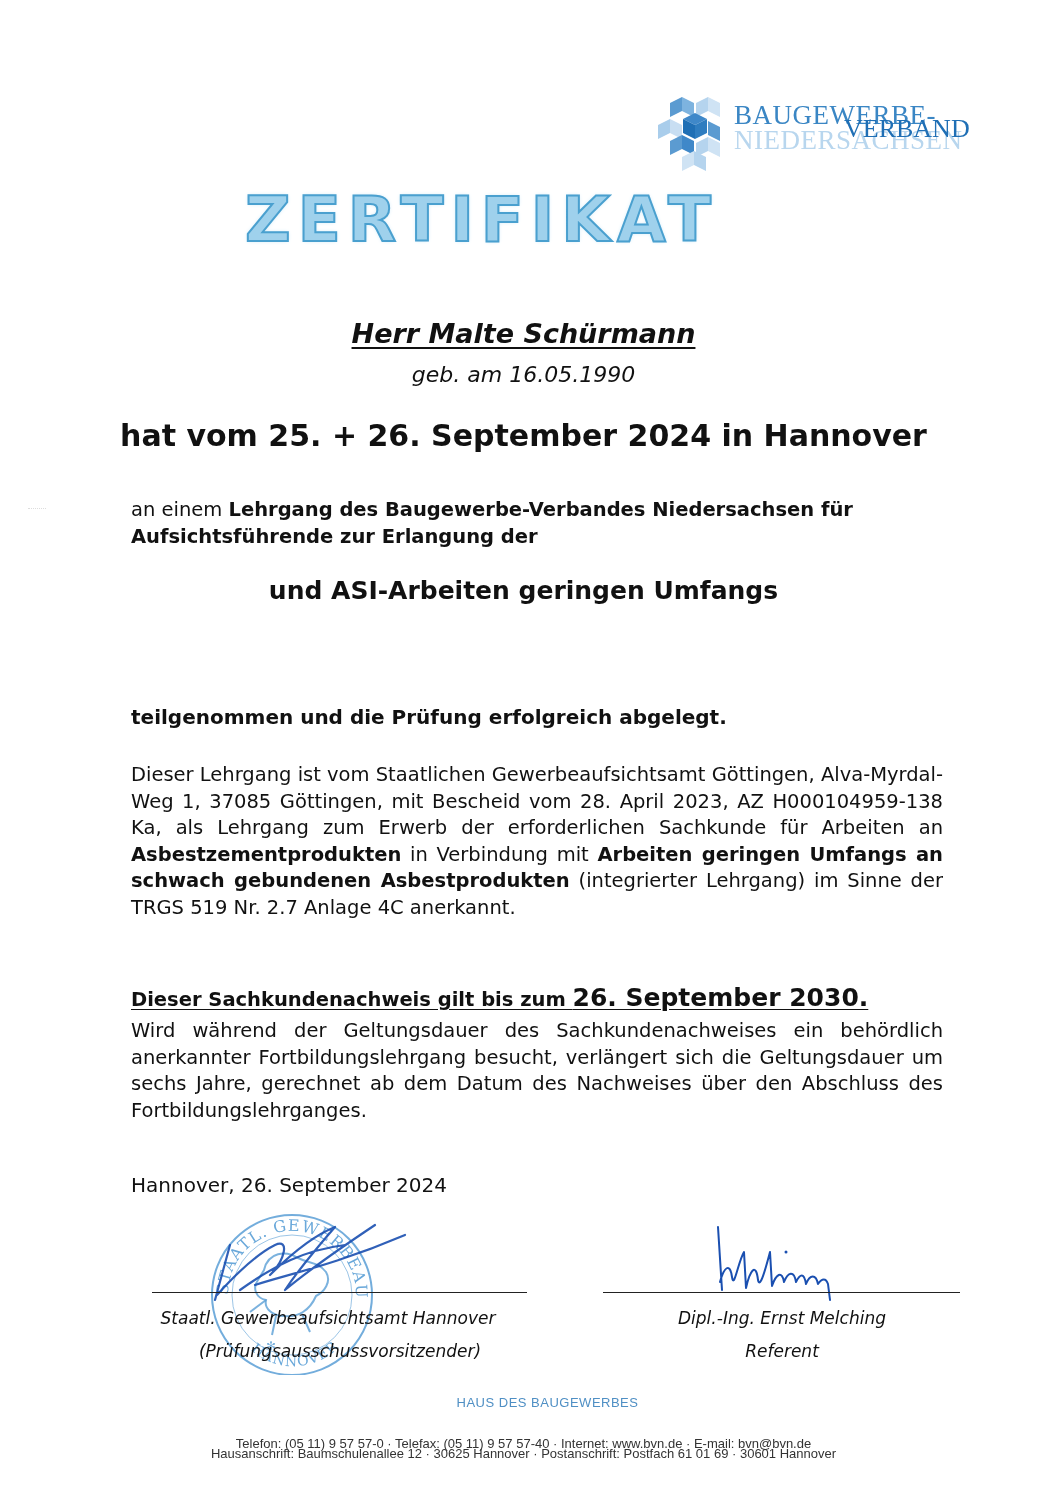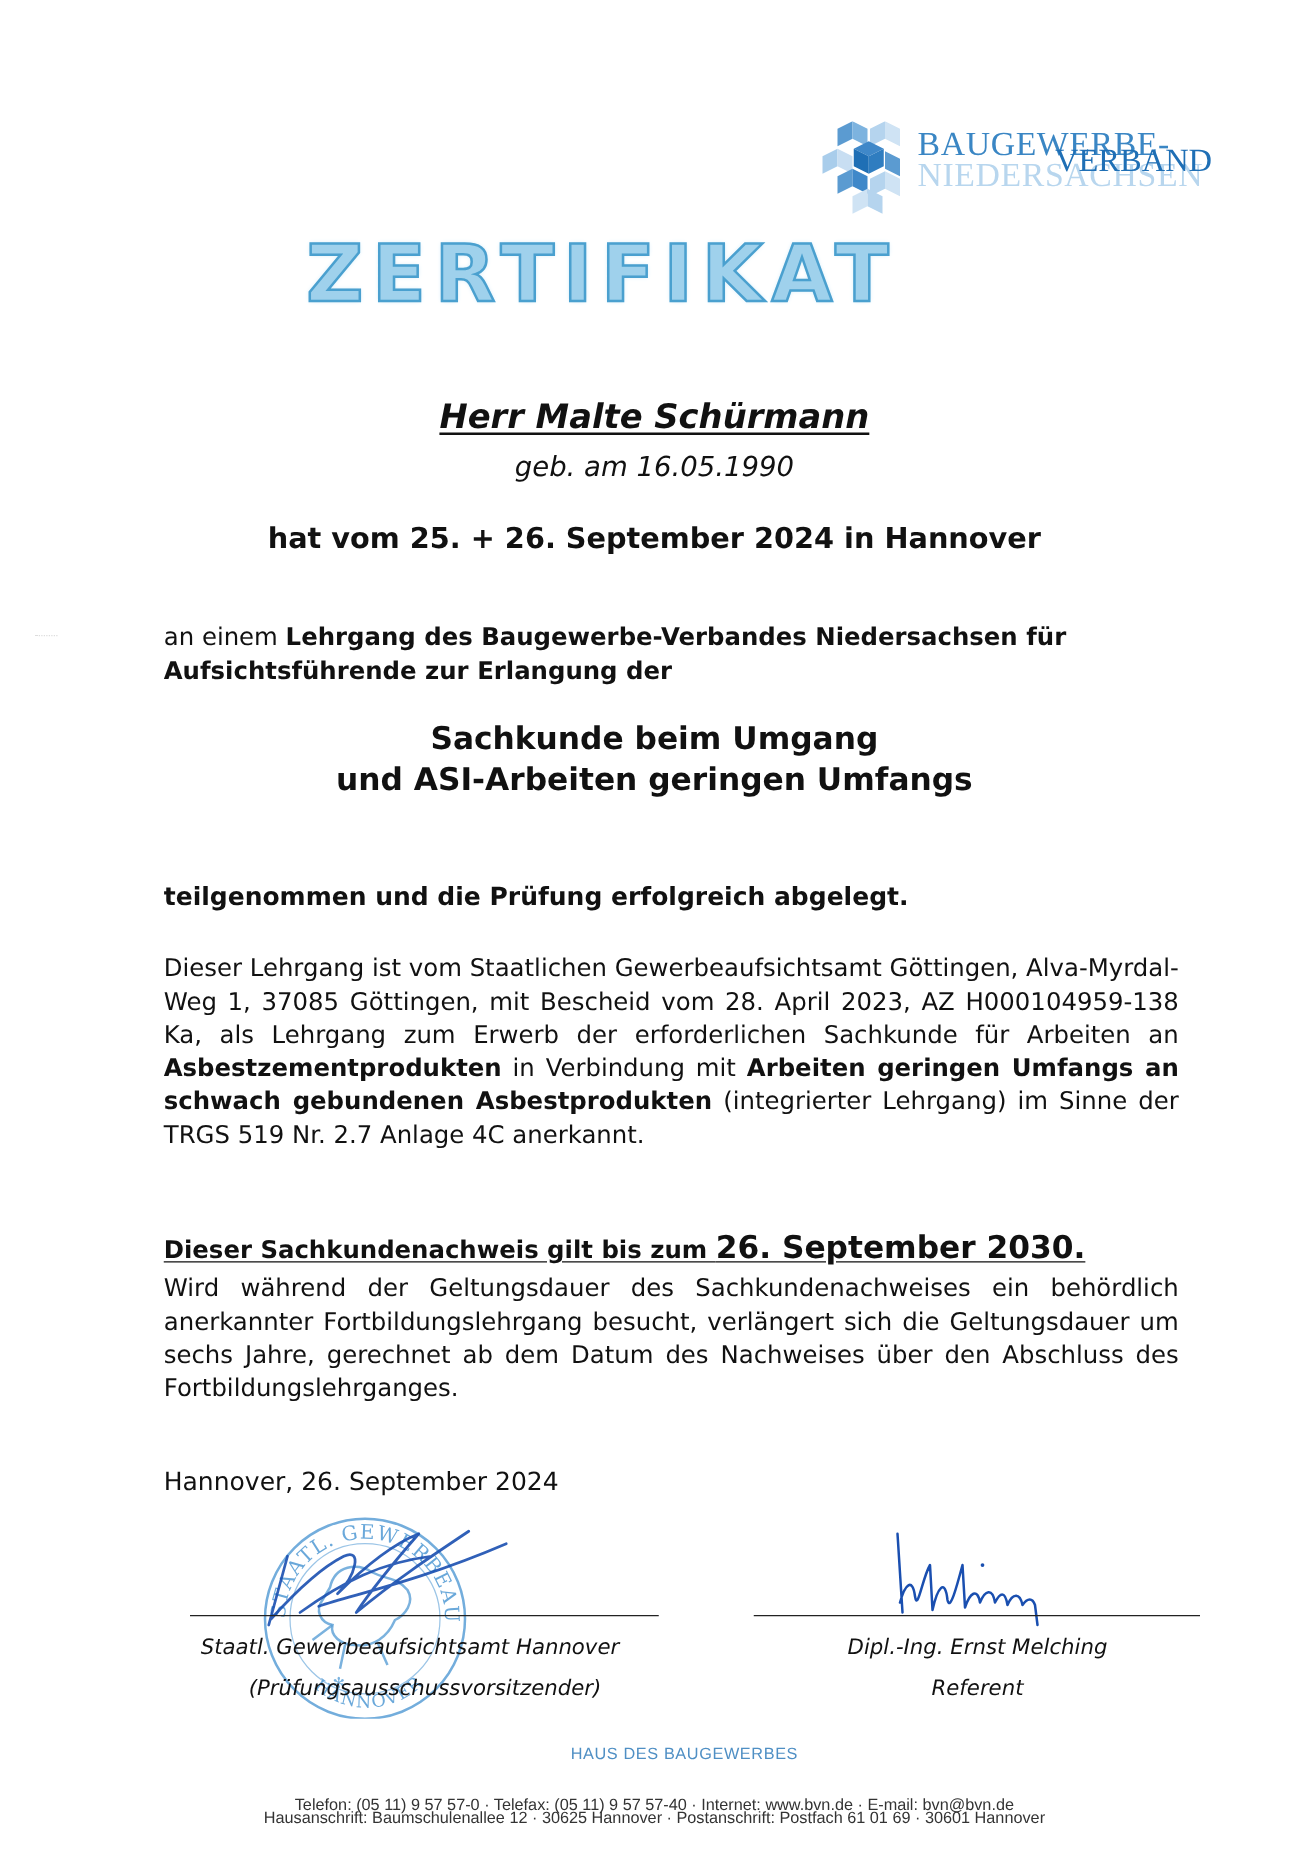--- a/index.html
+++ b/index.html
@@ -42,21 +42,21 @@
     #recipient {
       top: 318px; font-size: 27px; font-weight: bold; font-style: italic;
       font-family: "DejaVu Sans", sans-serif;
     }
     #recipient span { text-decoration: underline; text-decoration-thickness: 2px; text-underline-offset: 4px; }
     #birth {
       top: 362px; font-size: 22px; font-style: italic;
       font-family: "DejaVu Sans", sans-serif; font-weight: normal;
     }
     #course-dates {
-      top: 418px; font-size: 23px; font-weight: bold;
+      top: 418px; font-size: 30px; font-weight: bold;
       font-family: "DejaVu Sans", sans-serif;
     }
 
     .body-text {
       left: 131px; width: 812px; font-size: 19.5px; line-height: 26.5px;
       font-family: "DejaVu Sans", sans-serif;
     }
     .justify { text-align: justify; }
     .b { font-weight: bold; }
 
@@ -139,21 +139,20 @@
   <span>Herr Malte Schürmann</span>
 </div>
 <div id="birth" class="abs center">geb. am 16.05.1990</div>
 <div id="course-dates" class="abs center">hat vom 25. + 26. September 2024 in Hannover</div>
 
 <div id="intro" class="abs body-text">
   <span>an einem </span><span class="b">Lehrgang des Baugewerbe-Verbandes Niedersachsen für Aufsichtsführende zur Erlangung der</span>
 </div>
 
 <div id="qualification" class="abs center">
-  <div>Sachkunde beim Umgang</div>
   <div>und ASI-Arbeiten geringen Umfangs</div>
 </div>
 
 <div id="passed" class="abs body-text">teilgenommen und die Prüfung erfolgreich abgelegt.</div>
 
 <div id="recognition" class="abs body-text justify"><span>Dieser Lehrgang ist vom Staatlichen Gewerbeaufsichtsamt Göttingen, Alva-Myrdal-Weg 1, 37085 Göttingen, mit Bescheid vom 28. April 2023, AZ H000104959-138 Ka, als Lehrgang zum Erwerb der erforderlichen Sach­kunde für Arbeiten an </span><span class="b">Asbestzementprodukten</span><span> in Verbindung mit </span><span class="b">Arbei­ten geringen Umfangs an schwach gebundenen Asbestprodukten</span><span> (integrierter Lehrgang) im Sinne der TRGS 519 Nr. 2.7 Anlage 4C aner­kannt.</span></div>
 
 <div id="validity-heading" class="abs body-text">
   <span class="u"><span>Dieser Sachkundenachweis gilt bis zum </span><span class="date">26. September 2030.</span></span>
 </div>

